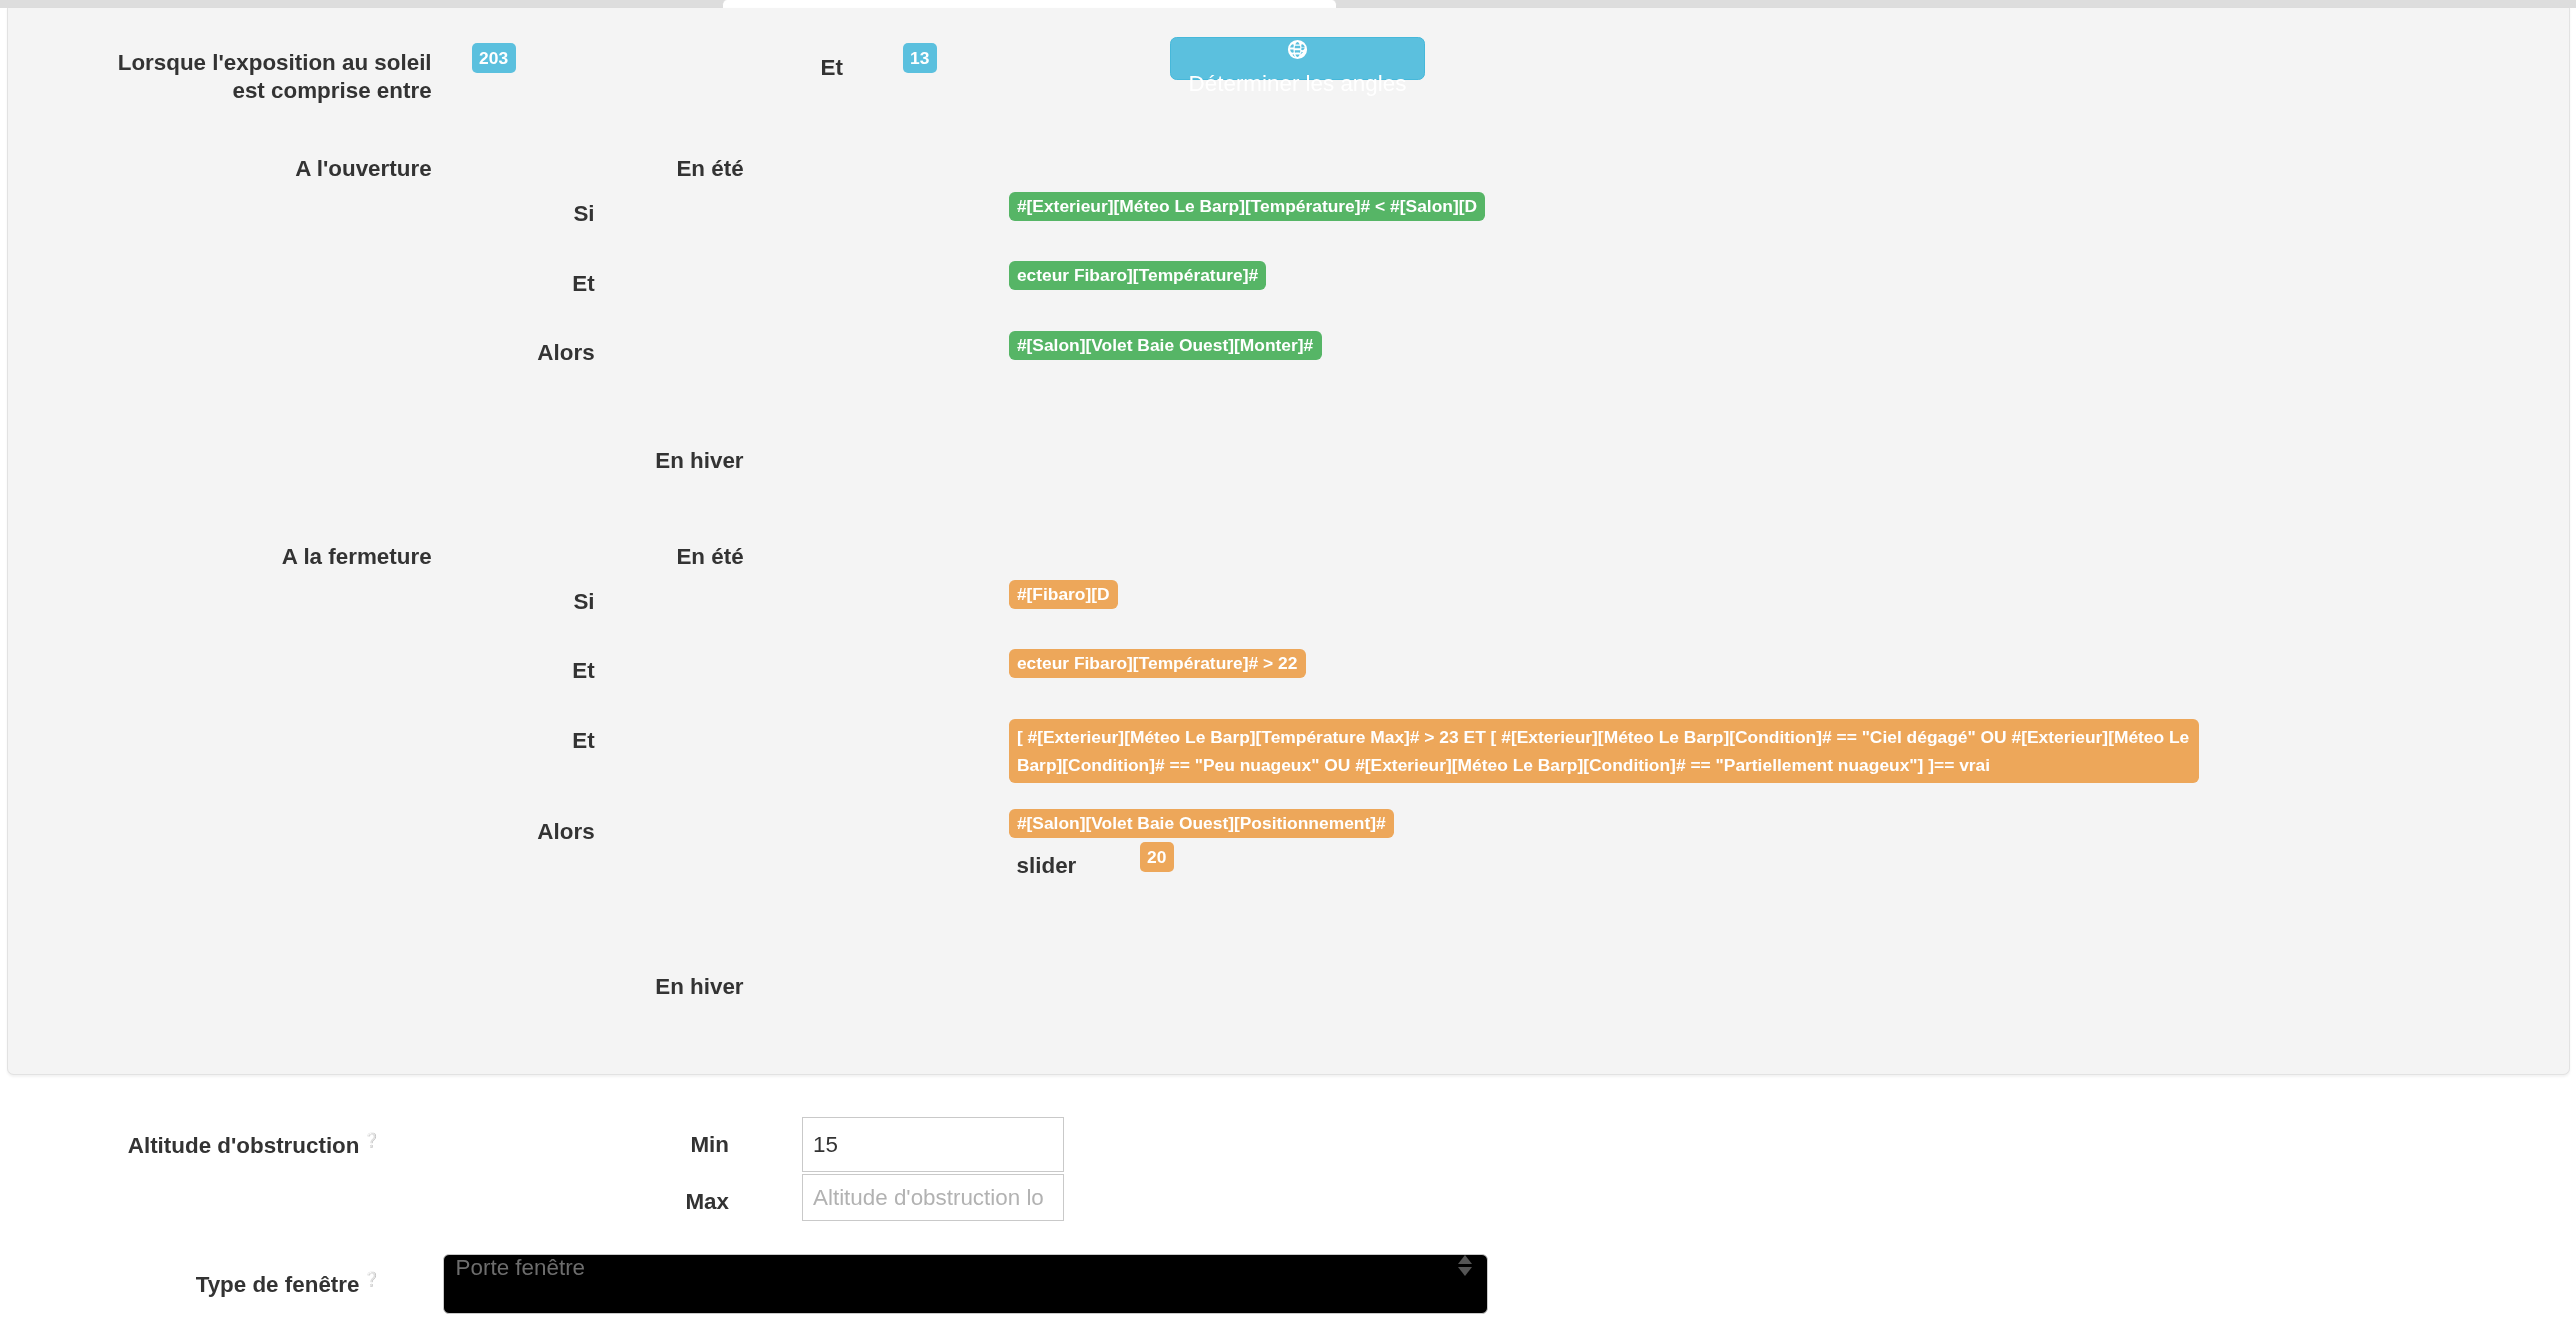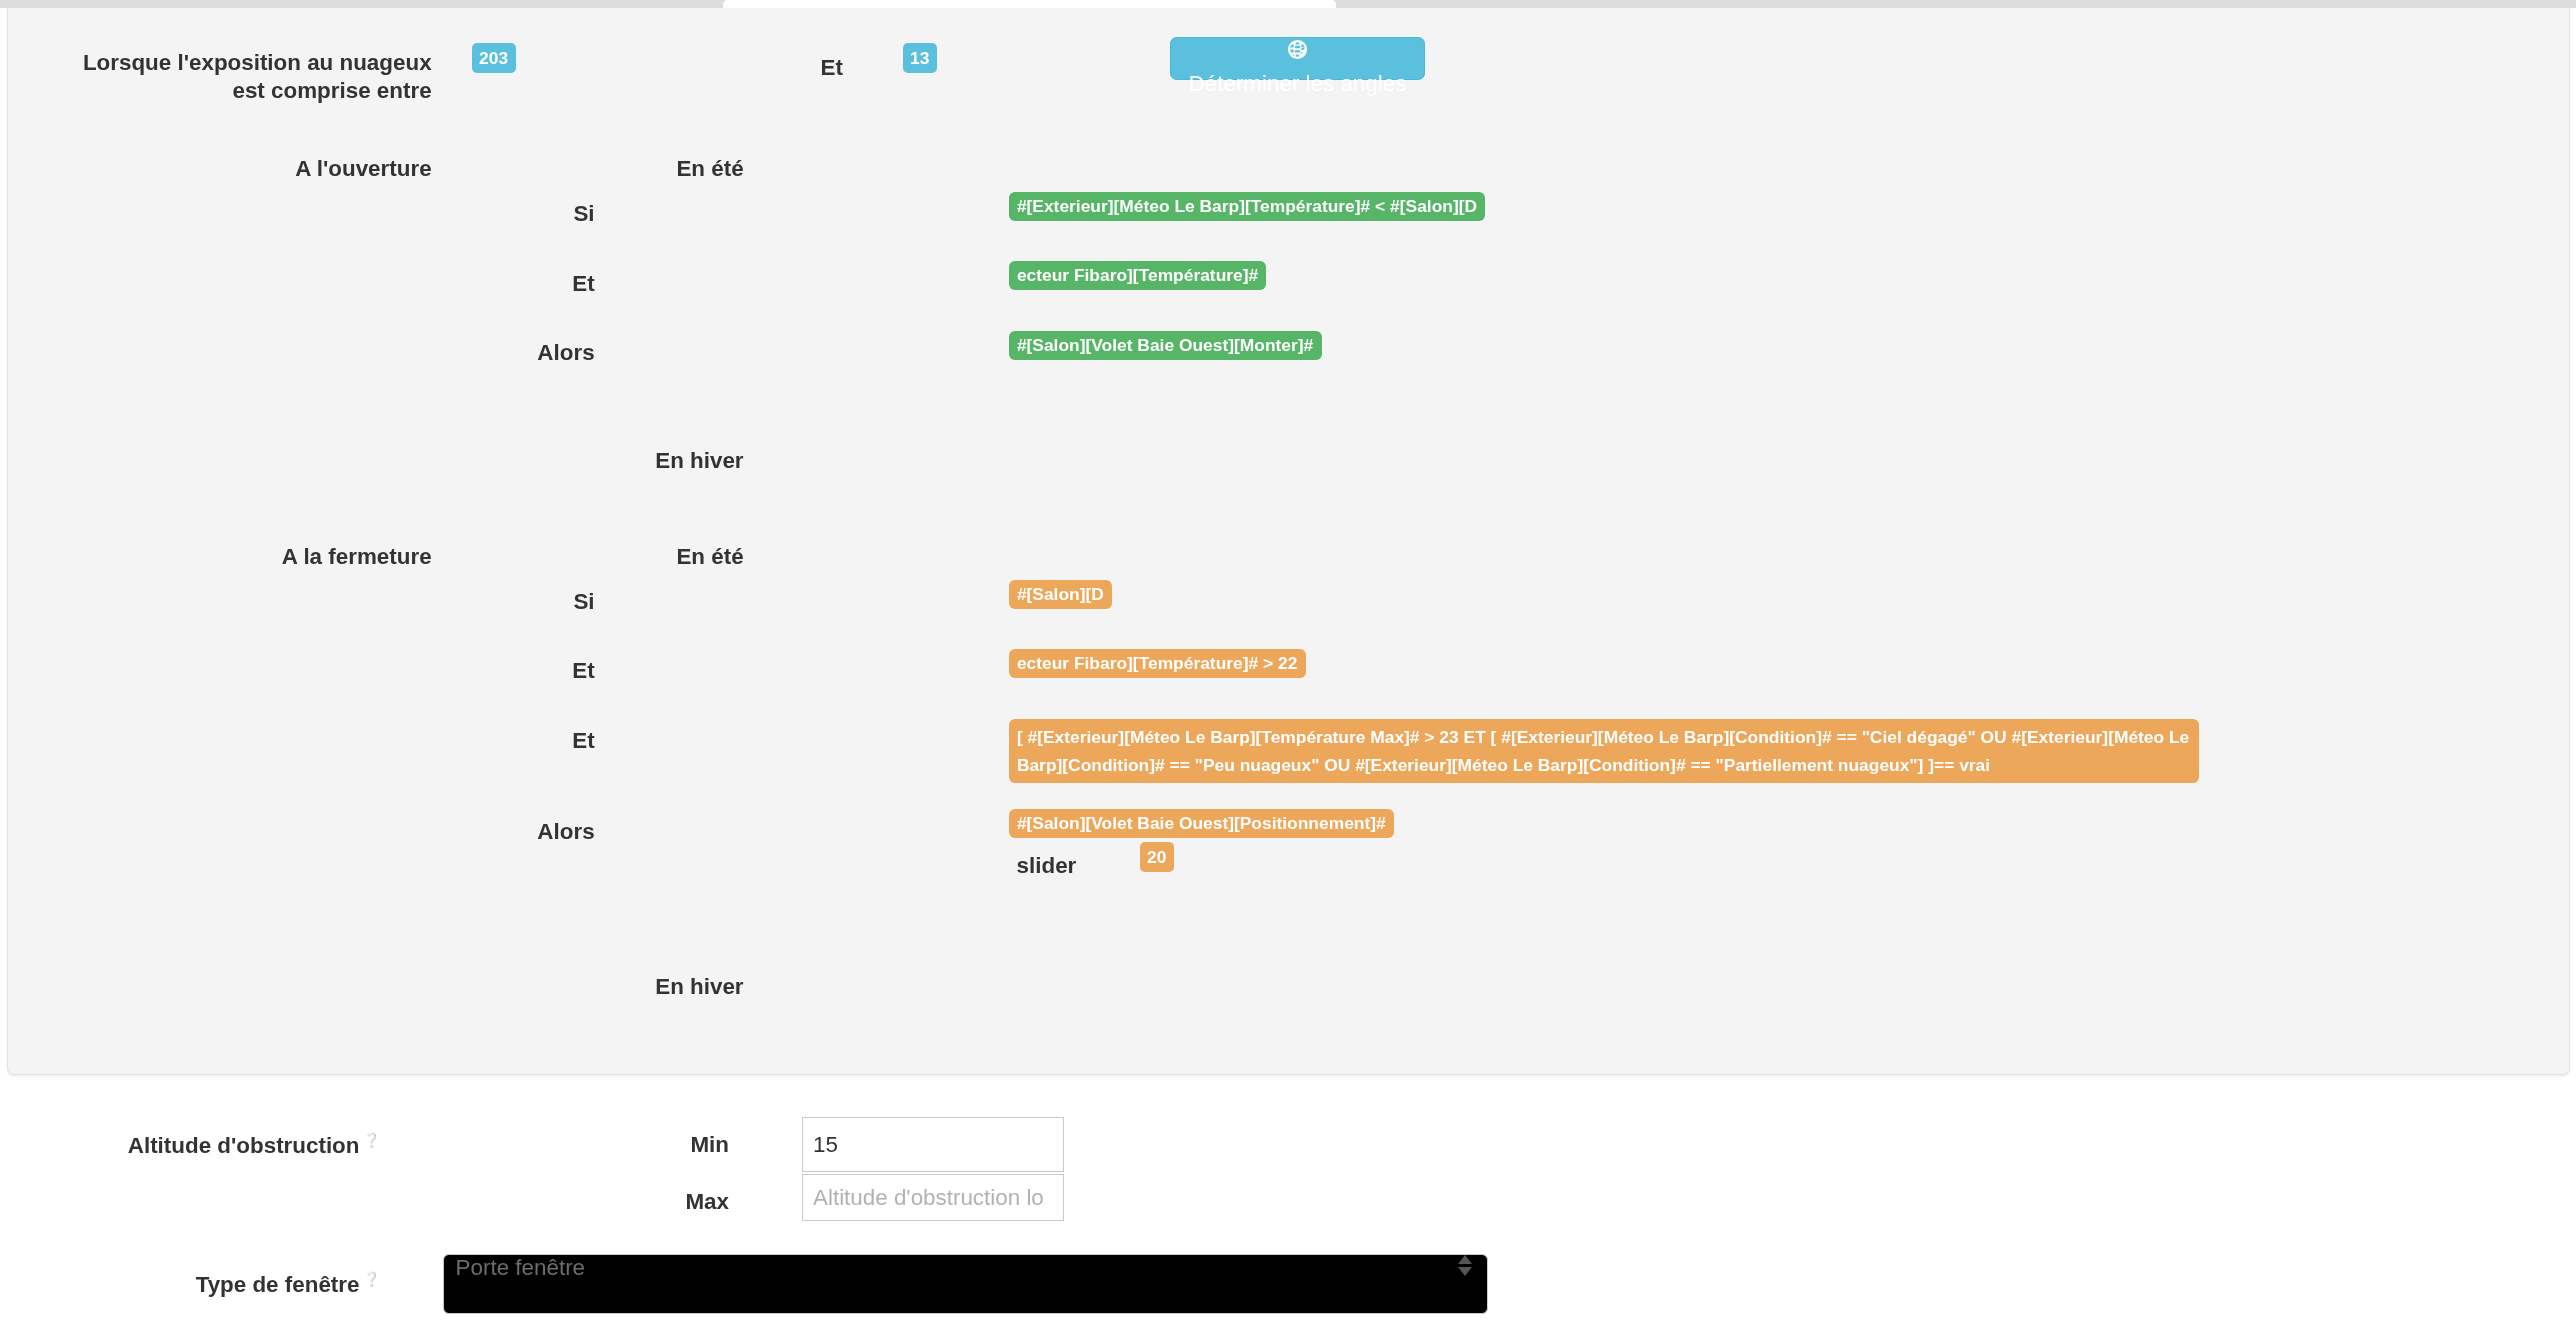--- a/index.html
+++ b/index.html
@@ -202,21 +202,21 @@
 <body>
 
 <div id="root">
 
   <div class="tab-strip">
     <div class="tab-active"></div>
   </div>
 
   <div class="panel">
 
-    <div class="lbl right" style="left:33px; top:41px; width:391px;">Lorsque l'exposition au nuageux
+    <div class="lbl right" style="left:33px; top:41px; width:391px;">Lorsque l'exposition au soleil
 est comprise entre</div>
 
     <div class="badge" style="left:464px; top:35px;">203</div>
 
     <div class="lbl" style="left:813px; top:46px;">Et</div>
 
     <div class="badge" style="left:895px; top:35px;">13</div>
 
     <div class="btn-primary" style="left:1162px; top:29px;">
       <span>
@@ -240,21 +240,21 @@
     <div class="lbl right" style="left:398px; top:331px; width:189px;">Alors</div>
     <div class="tag green" style="left:1001px; top:323px;">#[Salon][Volet Baie Ouest][Monter]#</div>
 
     <div class="lbl right" style="left:497px; top:439px; width:239px;">En hiver</div>
 
     <div class="lbl right" style="left:33px; top:535px; width:391px;">A la fermeture</div>
 
     <div class="lbl right" style="left:497px; top:535px; width:239px;">En été</div>
 
     <div class="lbl right" style="left:398px; top:580px; width:189px;">Si</div>
-    <div class="tag orange" style="left:1001px; top:572px;">#[Salon][D</div>
+    <div class="tag orange" style="left:1001px; top:572px;">#[Fibaro][D</div>
 
     <div class="lbl right" style="left:398px; top:649px; width:189px;">Et</div>
     <div class="tag orange" style="left:1001px; top:641px;">ecteur Fibaro][Température]# &gt; 22</div>
 
     <div class="lbl right" style="left:398px; top:719px; width:189px;">Et</div>
     <div class="tag orange wrap" style="left:1001px; top:711px;">[ #[Exterieur][Méteo Le Barp][Température Max]# &gt; 23 ET [ #[Exterieur][Méteo Le Barp][Condition]# == "Ciel dégagé" OU #[Exterieur][Méteo Le Barp][Condition]# == "Peu nuageux" OU #[Exterieur][Méteo Le Barp][Condition]# == "Partiellement nuageux"] ]== vrai</div>
 
     <div class="lbl right" style="left:398px; top:810px; width:189px;">Alors</div>
     <div class="tag orange" style="left:1001px; top:801px;">#[Salon][Volet Baie Ouest][Positionnement]#</div>
 

